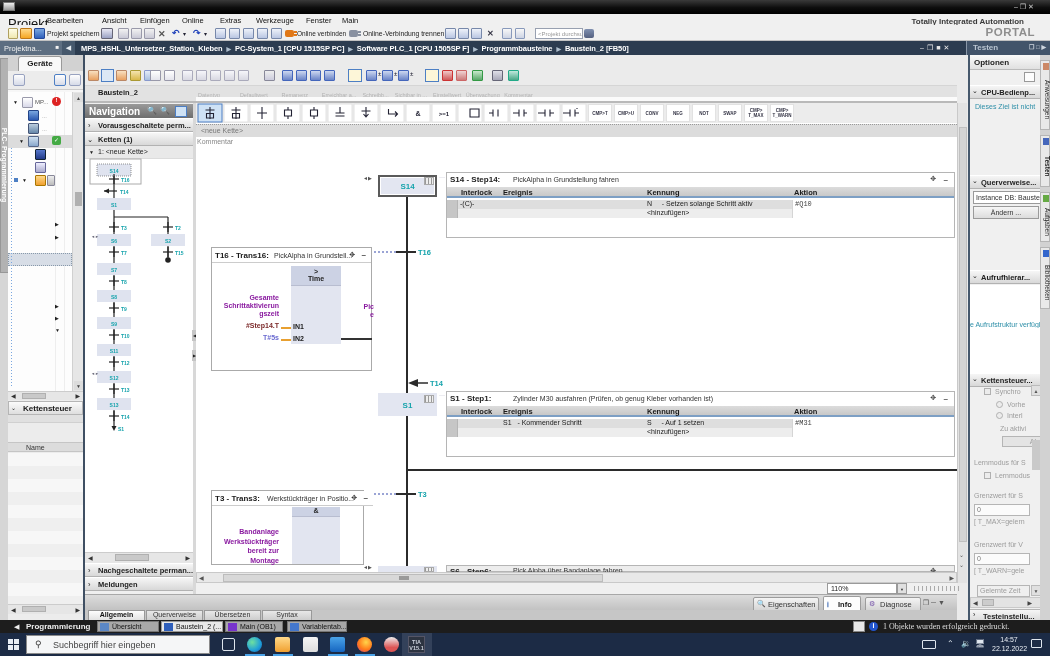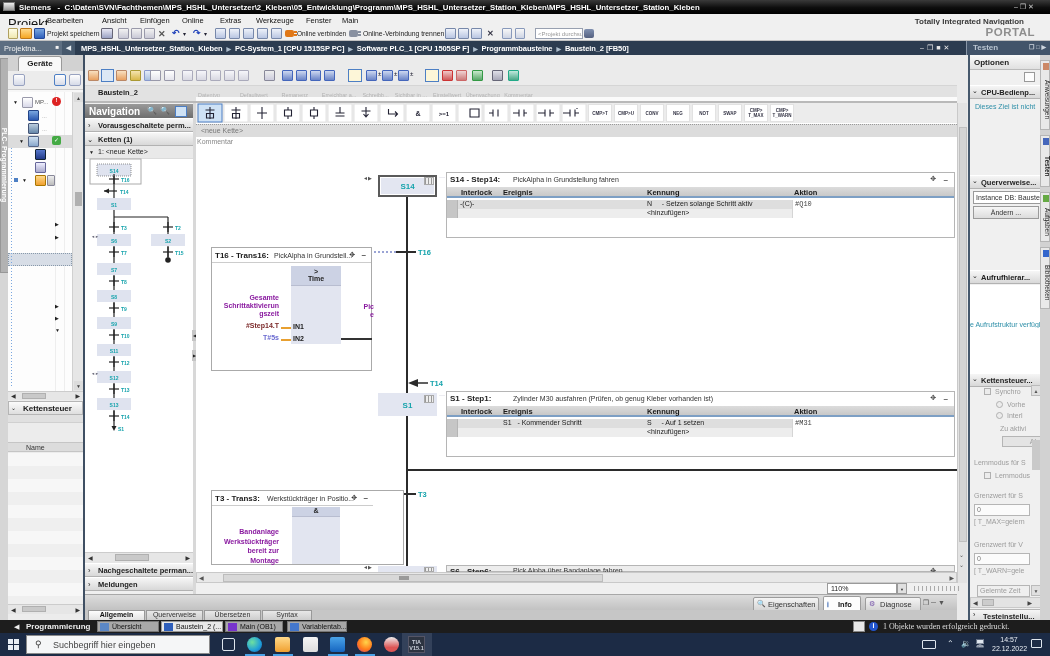--- a/index.html
+++ b/index.html
@@ -7,34 +7,33 @@
 .a{position:absolute;}
 .teal{color:#16a3ac;font-weight:bold;}
 .ic{position:absolute;width:12px;height:12px;border:1px solid #98a2c0;background:linear-gradient(#fefefe,#d6dbe8);border-radius:2px;}
 .sh{position:absolute;left:0;background:linear-gradient(#f6f6f6,#d8d8d8);border-top:1px solid #fff;border-bottom:1px solid #b2b2b2;font-weight:bold;font-size:7.5px;color:#222;height:14px;padding:2px 0 0 13px;white-space:nowrap;overflow:hidden;}
 .ti{position:absolute;top:1px;width:11px;height:11px;border-radius:1px;}
 </style></head>
 <body>
 
 <div class="a" style="left:0;top:0;width:1050px;height:14px;background:linear-gradient(#3a3a3a 0%,#0d0d0d 55%,#000);color:#fff;">
  <div class="a" style="left:3px;top:2px;width:12px;height:9px;background:linear-gradient(#eee,#999);border:1px solid #777;"></div>
- <div class="a" style="left:19px;top:3px;font-size:7.8px;font-weight:bold;white-space:nowrap;letter-spacing:0px;">Siemens&nbsp;&nbsp;&nbsp;-&nbsp;&nbsp;C:\Daten\SVN\Fachthemen\MPS_HSHL_Untersetzer\2_Kleben\05_Entwicklung\Programm\MPS_HSHL_Untersetzer_Station_Kleben\MPS_HSHL_Untersetzer_Station_Kleben</div>
  <div class="a" style="left:1014px;top:3px;font-size:7px;color:#ccc;">– ❐ ✕</div>
 </div>
 <div class="a" style="left:0;top:14px;width:1050px;height:11px;background:#f0f0f0;">
 <span class="a" style="left:8px;top:2px;font-size:13px;color:#111;">Projekt</span>
 <span class="a" style="left:47px;top:2px;font-size:7.5px;color:#111;">Bearbeiten</span>
 <span class="a" style="left:102px;top:2px;font-size:7.5px;color:#111;">Ansicht</span>
 <span class="a" style="left:140px;top:2px;font-size:7.5px;color:#111;">Einfügen</span>
 <span class="a" style="left:182px;top:2px;font-size:7.5px;color:#111;">Online</span>
 <span class="a" style="left:220px;top:2px;font-size:7.5px;color:#111;">Extras</span>
 <span class="a" style="left:256px;top:2px;font-size:7.5px;color:#111;">Werkzeuge</span>
 <span class="a" style="left:306px;top:2px;font-size:7.5px;color:#111;">Fenster</span>
 <span class="a" style="left:342px;top:2px;font-size:7.5px;color:#111;">Main</span>
-<span class="a" style="right:26px;top:3px;font-size:8px;font-weight:bold;color:#3a3a3a;">Totally Integrated Navigation</span>
+<span class="a" style="right:26px;top:3px;font-size:8px;font-weight:bold;color:#3a3a3a;">Totally Integrated Automation</span>
 </div>
 <div class="a" style="left:0;top:25px;width:1050px;height:16px;background:#f0f0f0;border-bottom:1px solid #c2c2c2;">
 <span class="a" style="right:15px;top:1px;font-size:11.5px;font-weight:bold;color:#8e8e8e;letter-spacing:0.5px;">PORTAL</span>
 <div class="a" style="left:8px;top:3px;width:10px;height:11px;background:linear-gradient(#fffde8,#f0e8b0);border:1px solid #b0a060;border-radius:1px;"></div>
 <div class="a" style="left:20px;top:3px;width:12px;height:11px;background:linear-gradient(#ffd98a,#f5a623);border:1px solid #c07818;border-radius:1px;"></div>
 <div class="a" style="left:34px;top:3px;width:11px;height:11px;background:linear-gradient(#7aa7e0,#2f5fbb);border:1px solid #24489a;border-radius:1px;"></div>
 <span class="a" style="left:47px;top:5px;font-size:6.8px;color:#222;">Projekt speichern</span>
 <div class="a" style="left:101px;top:3px;width:12px;height:11px;background:linear-gradient(#e8e8f4,#9aa2c4);border:1px solid #667;border-radius:1px;"></div>
 <div class="a" style="left:118px;top:3px;width:11px;height:11px;background:linear-gradient(#f2f2f2,#c9c9d6);border:1px solid #99a;border-radius:1px;"></div>
 <div class="a" style="left:131px;top:3px;width:11px;height:11px;background:linear-gradient(#f2f2f2,#c9c9d6);border:1px solid #99a;border-radius:1px;"></div>
@@ -435,21 +434,21 @@
 <div class="a" style="left:2px;top:46px;width:65px;text-align:right;font-size:7px;font-weight:bold;color:#8a1ba0;line-height:8px;">Gesamte<br>Schrittaktivierun<br>gszeit</div>
 <div class="a" style="left:2px;top:74px;width:65px;text-align:right;font-size:7px;font-weight:bold;color:#7c2a2a;">#Step14.T</div>
 <div class="a" style="left:2px;top:86px;width:65px;text-align:right;font-size:7px;font-weight:bold;color:#6a6ad0;">T#5s</div>
 <div class="a" style="left:69px;top:79px;width:10px;height:2px;background:#e8a030;"></div>
 <div class="a" style="left:69px;top:91px;width:10px;height:2px;background:#e8a030;"></div>
 <span class="a" style="left:81px;top:75px;font-size:7px;font-weight:bold;">IN1</span>
 <span class="a" style="left:81px;top:87px;font-size:7px;font-weight:bold;">IN2</span>
 <div class="a" style="left:129px;top:90px;width:31px;height:2px;background:#333;"></div>
 <div class="a" style="left:148px;top:55px;width:14px;text-align:right;font-size:7px;font-weight:bold;color:#8a1ba0;line-height:8px;">Pic<br>e</div>
 </div>
-<div class="a" style="left:15px;top:387px;width:193px;height:75px;background:#fff;border:1px solid #aaa;">
+<div class="a" style="left:15px;top:387px;width:153px;height:75px;background:#fff;border:1px solid #aaa;">
 <div class="a" style="left:0;top:0;width:161px;height:15px;background:#fff;border-bottom:1px solid #ccc;">
         <span class="a" style="left:3px;top:3px;font-size:8px;font-weight:bold;">T3 - Trans3:</span>
         <span class="a" style="left:55px;top:4px;font-size:7px;color:#333;">Werkstückträger in Positio...</span>
         <span class="a" style="right:16px;top:3px;font-size:7px;color:#333;">✥</span>
         <span class="a" style="right:5px;top:2px;font-size:8px;color:#333;font-weight:bold;">–</span>
       </div>
 <div class="a" style="left:80px;top:16px;width:48px;height:10px;background:#ccd2e4;border-bottom:1px solid #b8bdd0;text-align:center;font-size:7px;font-weight:bold;color:#222;">&amp;</div>
 <div class="a" style="left:80px;top:26px;width:48px;height:47px;background:#e2e5f0;"></div>
 <div class="a" style="left:2px;top:36px;width:65px;text-align:right;font-size:7px;font-weight:bold;color:#8a1ba0;line-height:9.5px;">Bandanlage<br>Werkstückträger<br>bereit zur<br>Montage</div>
 </div>

